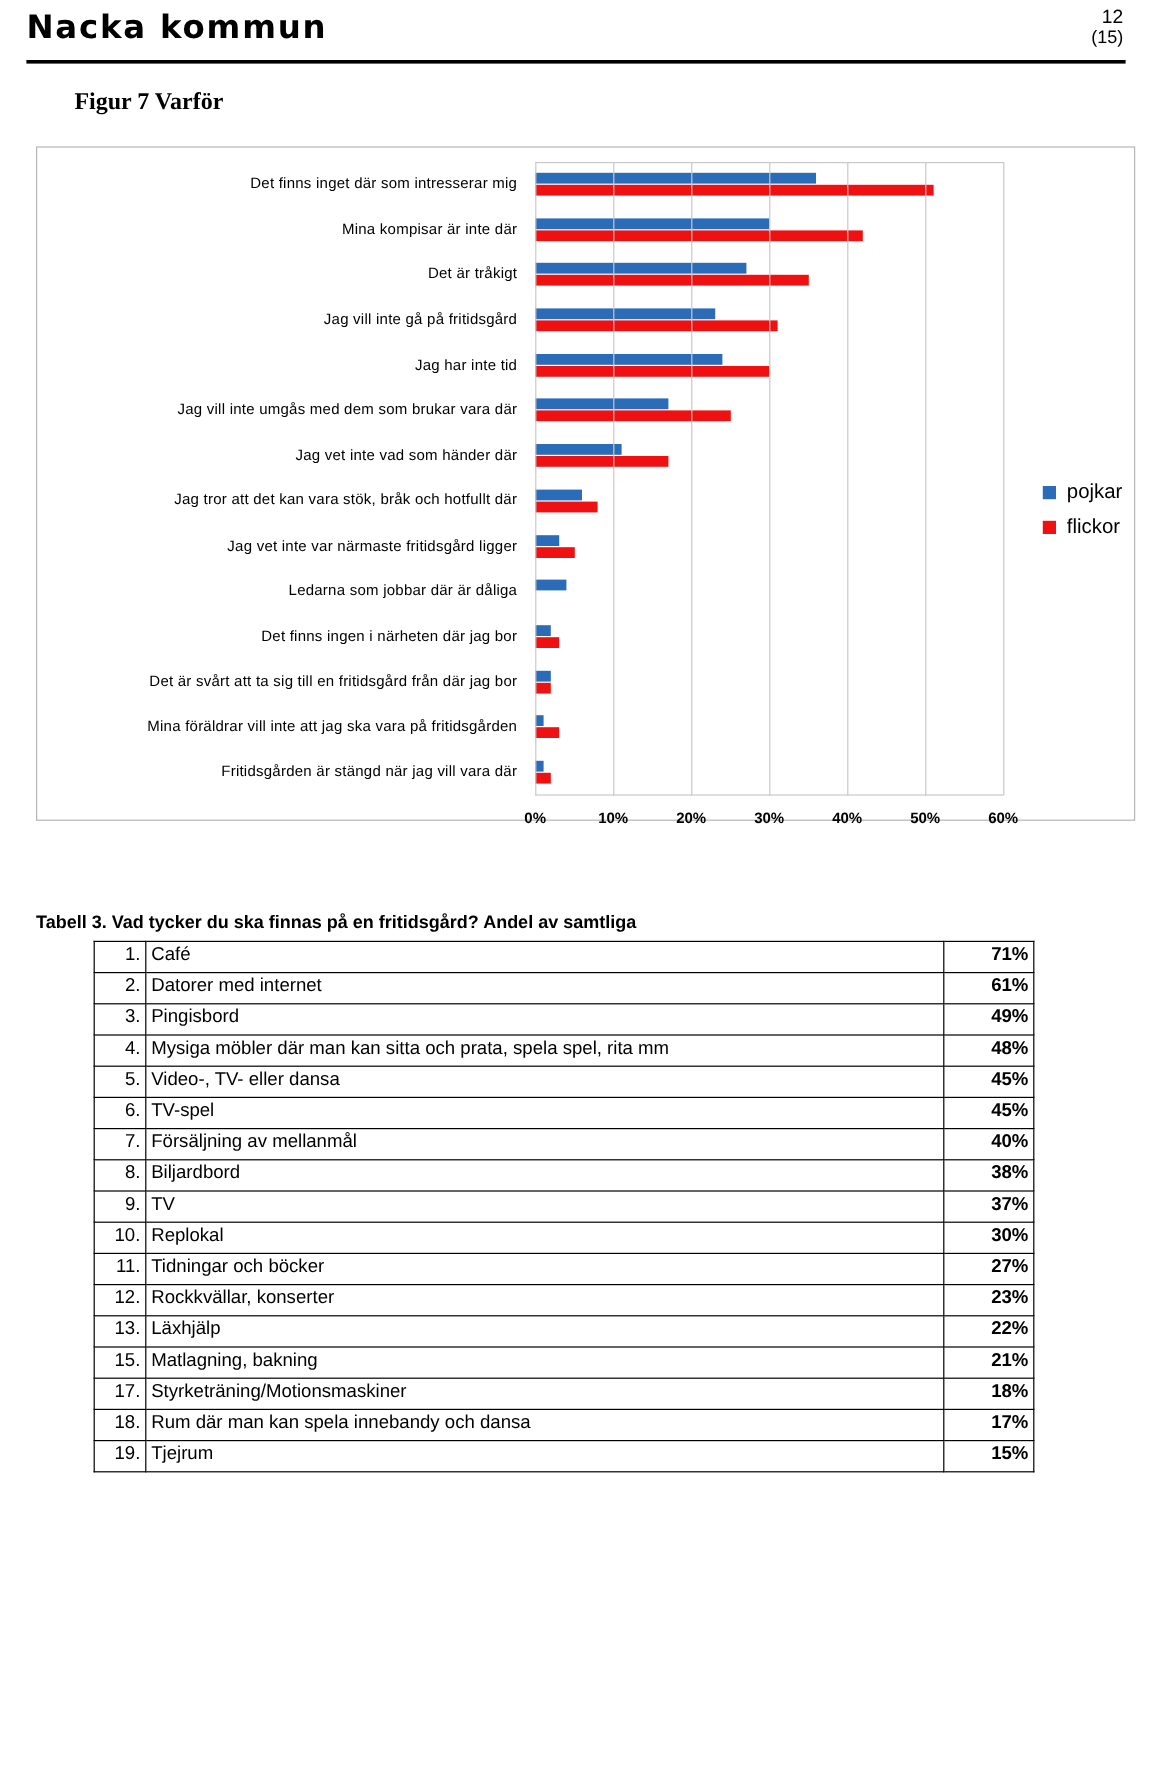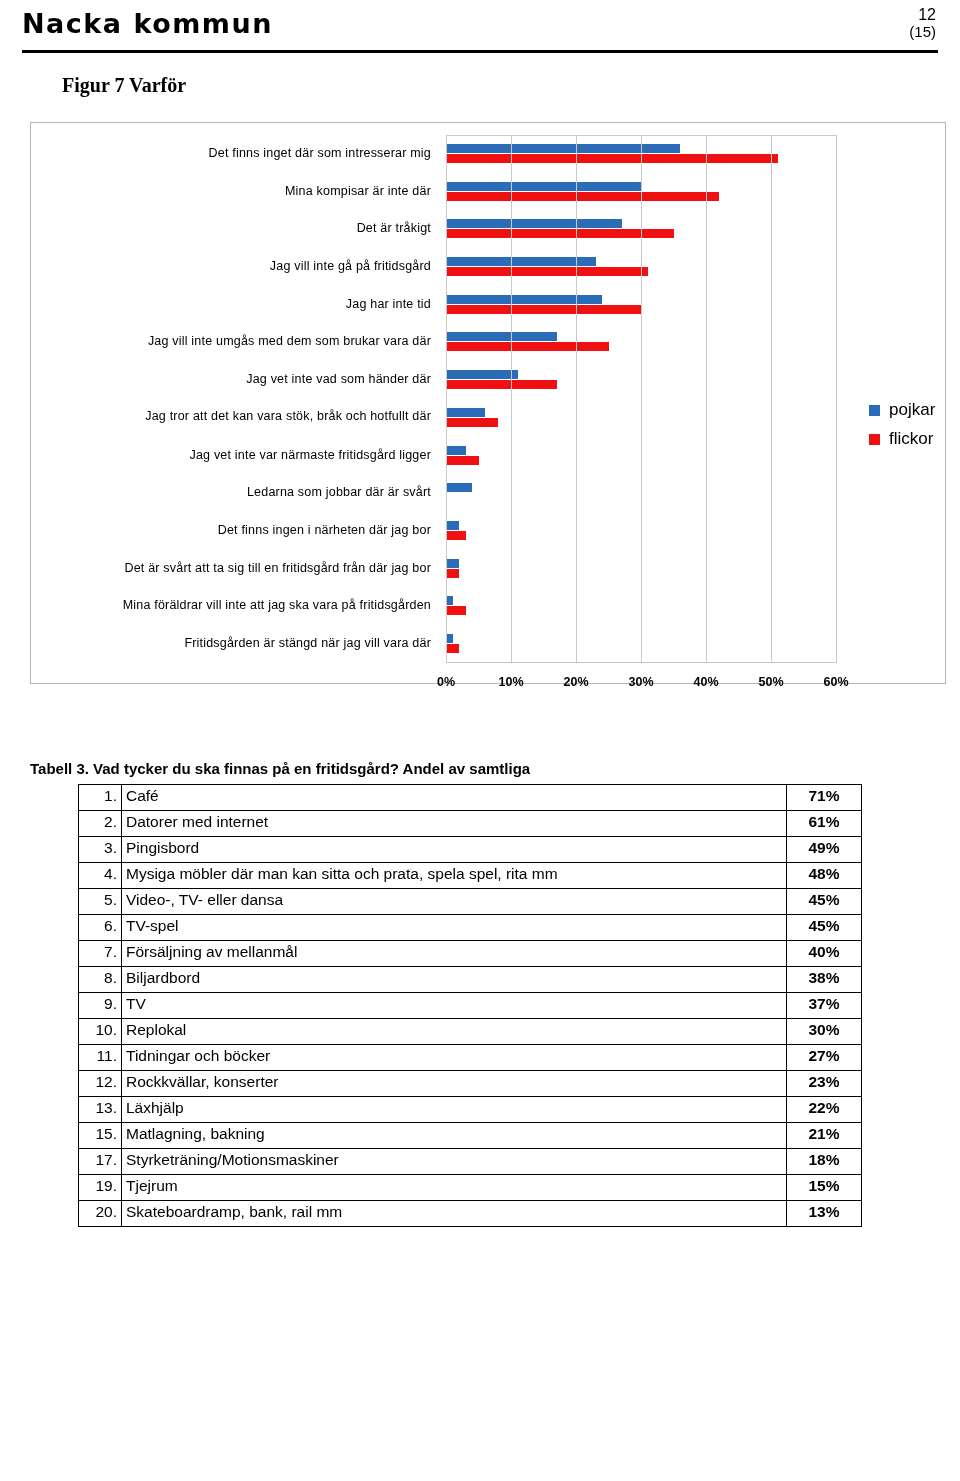--- a/index.html
+++ b/index.html
@@ -79,21 +79,21 @@
   }
   table.tbl td{
     border:1px solid #000;
     font-size:15.5px;
     padding:2px 4px 3px 4px;
     vertical-align:top;
     height:20px;
   }
   td.num{width:34px;text-align:right;padding-right:6px;border-right:none;}
   td.lbl{border-left:none;padding-left:8px;}
-  td.pct{width:66px;text-align:center;font-size:13.5px;font-weight:bold;
+  td.pct{width:66px;text-align:right;font-size:13.5px;font-weight:bold;
          vertical-align:bottom;padding-right:10px;padding-bottom:2px;}
 </style>
 </head>
 <body>
 
 <div class="page">
 
   <div class="hdr">
     <div class="hdr-title">Nacka kommun</div>
     <div class="hdr-pg">
@@ -109,21 +109,21 @@
     <div class="rowlabels" id="rowlabels">
         <div class="rowlabel" style="top: 10.8571px;">Det finns inget där som intresserar mig</div>
         <div class="rowlabel" style="top: 48.5714px;">Mina kompisar är inte där</div>
         <div class="rowlabel" style="top: 86.2857px;">Det är tråkigt</div>
         <div class="rowlabel" style="top: 124px;">Jag vill inte gå på fritidsgård</div>
         <div class="rowlabel" style="top: 161.714px;">Jag har inte tid</div>
         <div class="rowlabel" style="top: 199.429px;">Jag vill inte umgås med dem som brukar vara där</div>
         <div class="rowlabel" style="top: 237.143px;">Jag vet inte vad som händer där</div>
         <div class="rowlabel" style="top: 274px;">Jag tror att det kan vara stök, bråk och hotfullt där</div>
         <div class="rowlabel" style="top: 312.571px;">Jag vet inte var närmaste fritidsgård ligger</div>
-        <div class="rowlabel" style="top: 350.286px;">Ledarna som jobbar där är svårt</div>
+        <div class="rowlabel" style="top: 350.286px;">Ledarna som jobbar där är dåliga</div>
         <div class="rowlabel" style="top: 388px;">Det finns ingen i närheten där jag bor</div>
         <div class="rowlabel" style="top: 425.714px;">Det är svårt att ta sig till en fritidsgård från där jag bor</div>
         <div class="rowlabel" style="top: 463.429px;">Mina föräldrar vill inte att jag ska vara på fritidsgården</div>
         <div class="rowlabel" style="top: 501.143px;">Fritidsgården är stängd när jag vill vara där</div>
       </div>
     <div class="plot" id="plot">
       <div class="plot-frame-top"></div>
       <div class="plot-frame-bottom"></div>
       <div class="bars" id="bars">
           <div class="bar b" style="top: 8.85714px; width: 234px; background: rgb(43, 108, 184);"></div>
@@ -257,25 +257,25 @@
           <td class="num">15.</td>
           <td class="lbl">Matlagning, bakning</td>
           <td class="pct">21%</td>
         </tr>
         <tr>
           <td class="num">17.</td>
           <td class="lbl">Styrketräning/Motionsmaskiner</td>
           <td class="pct">18%</td>
         </tr>
         <tr>
+          <td class="num">18.</td>
+          <td class="lbl">Rum där man kan spela innebandy och dansa</td>
+          <td class="pct">17%</td>
+        </tr>
+        <tr>
           <td class="num">19.</td>
           <td class="lbl">Tjejrum</td>
           <td class="pct">15%</td>
         </tr>
-        <tr>
-          <td class="num">20.</td>
-          <td class="lbl">Skateboardramp, bank, rail mm</td>
-          <td class="pct">13%</td>
-        </tr>
       </tbody>
   </table>
 
 </div>
 
 </body></html>

